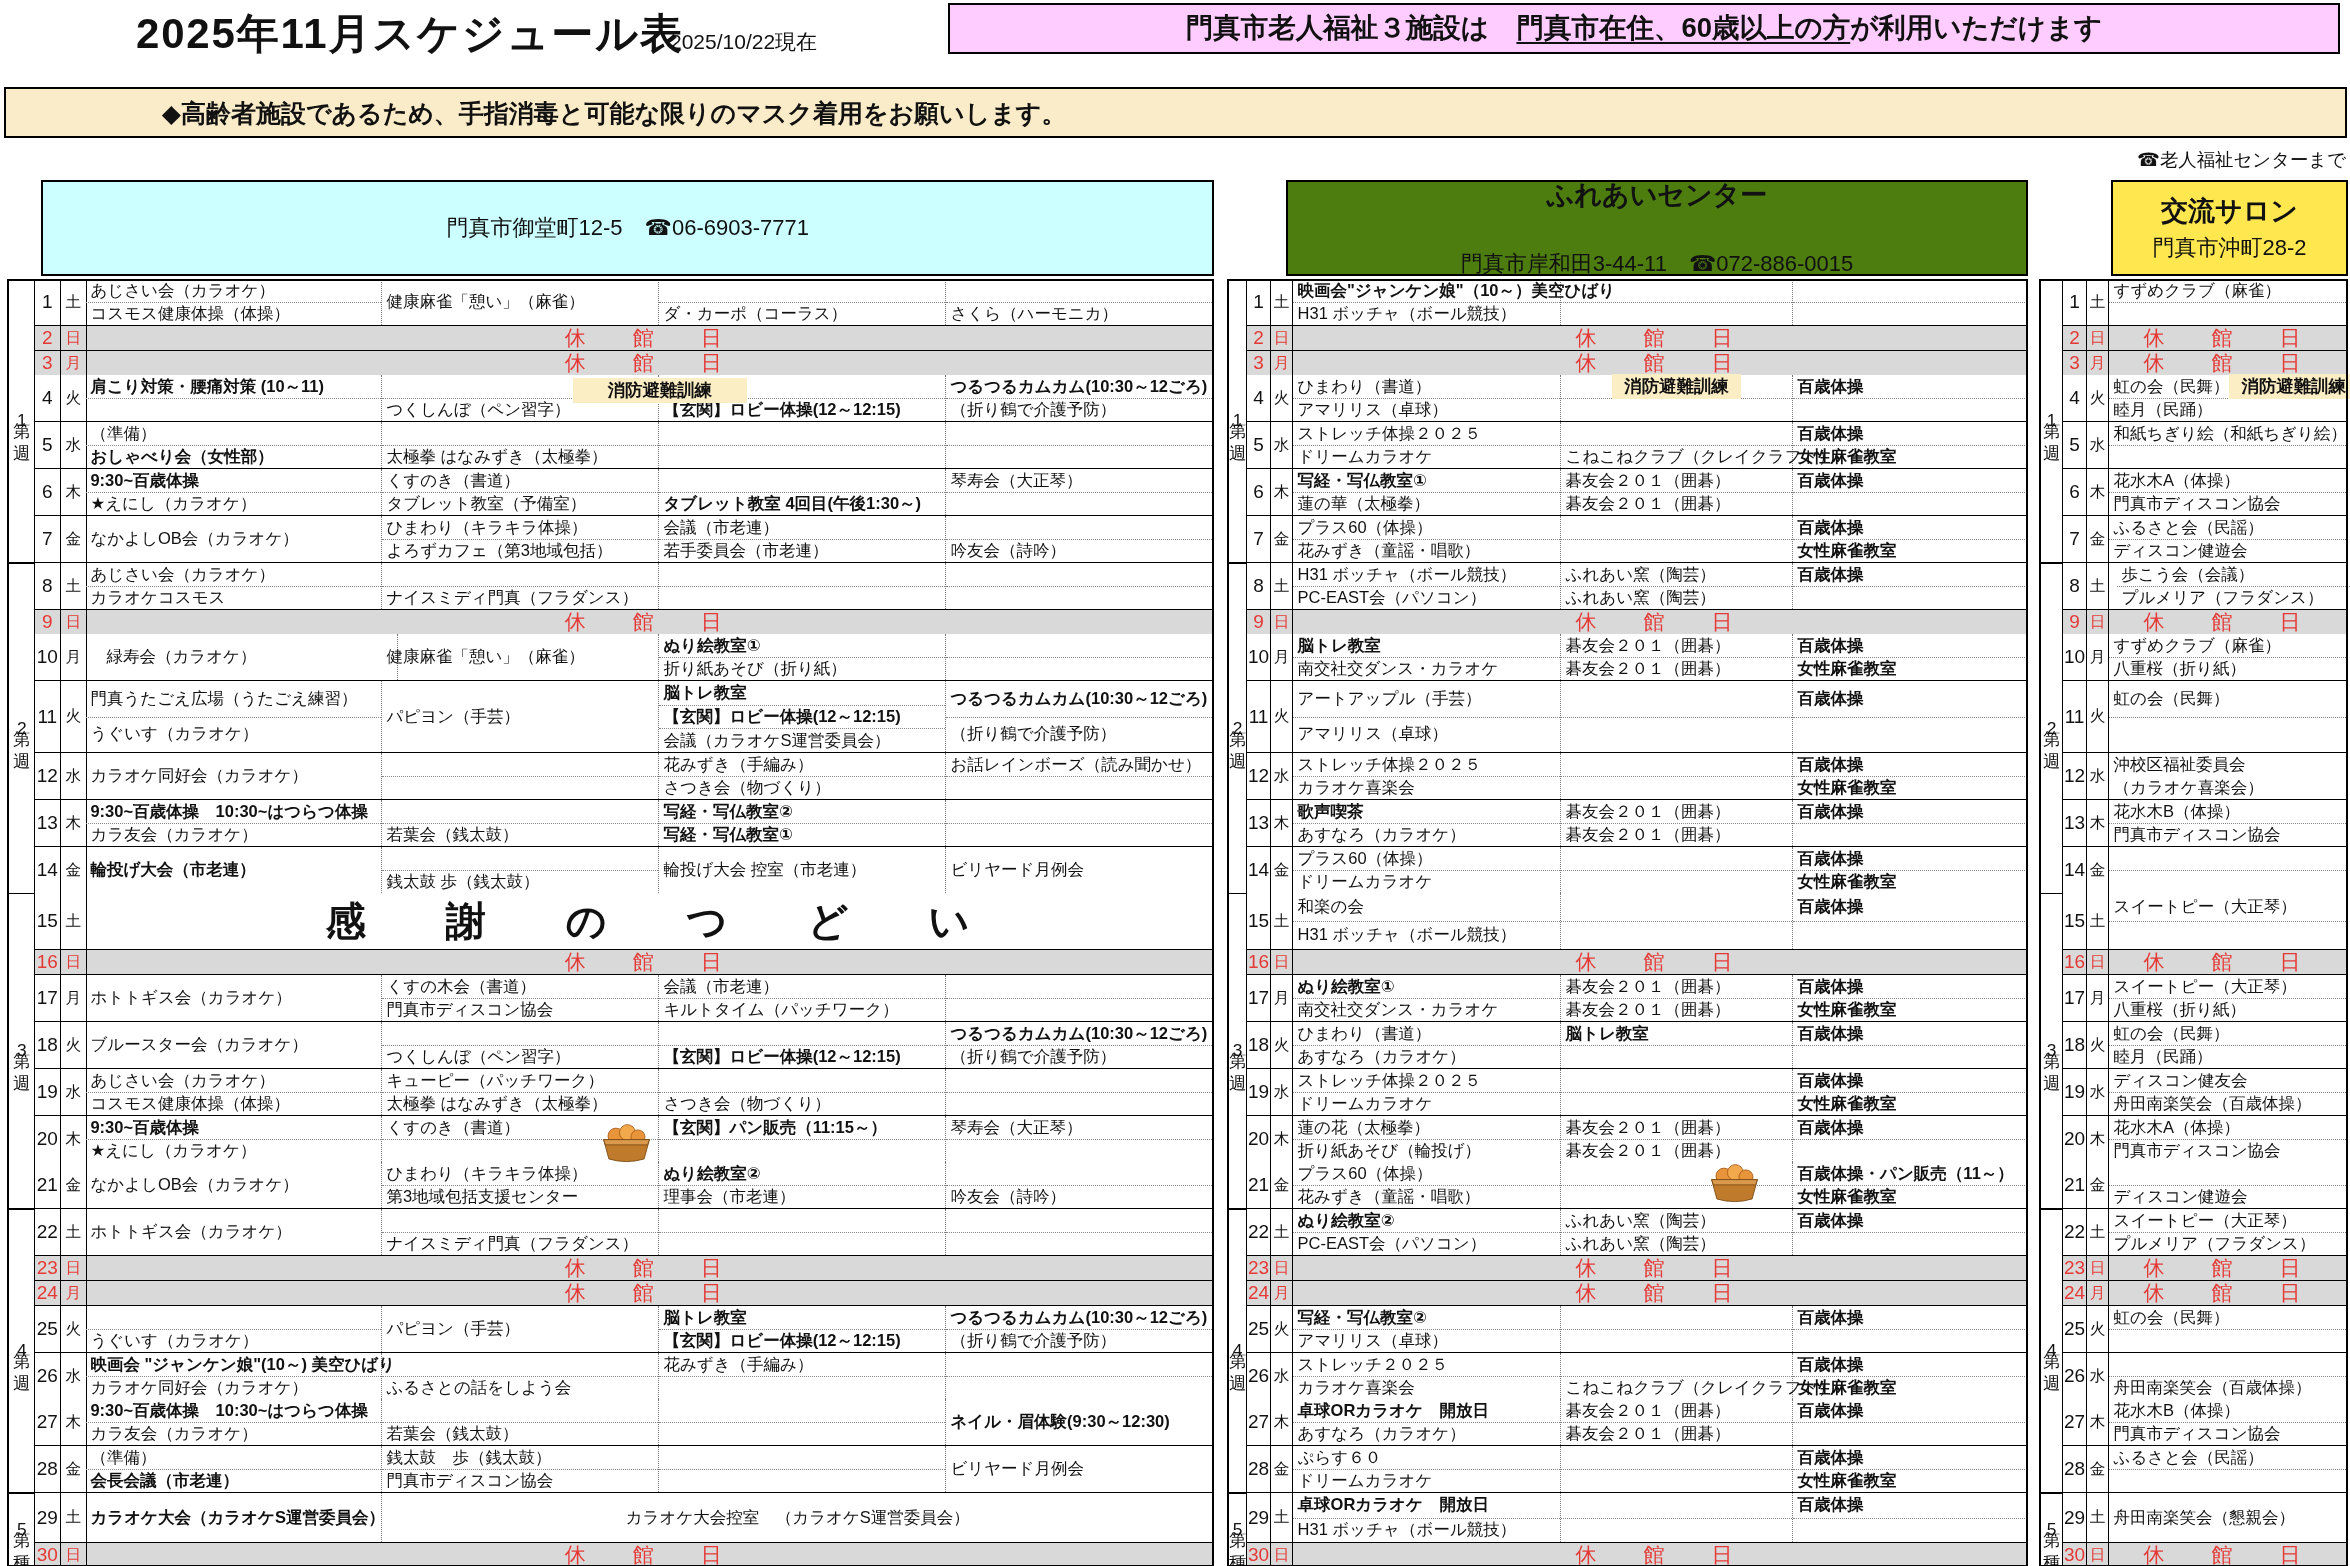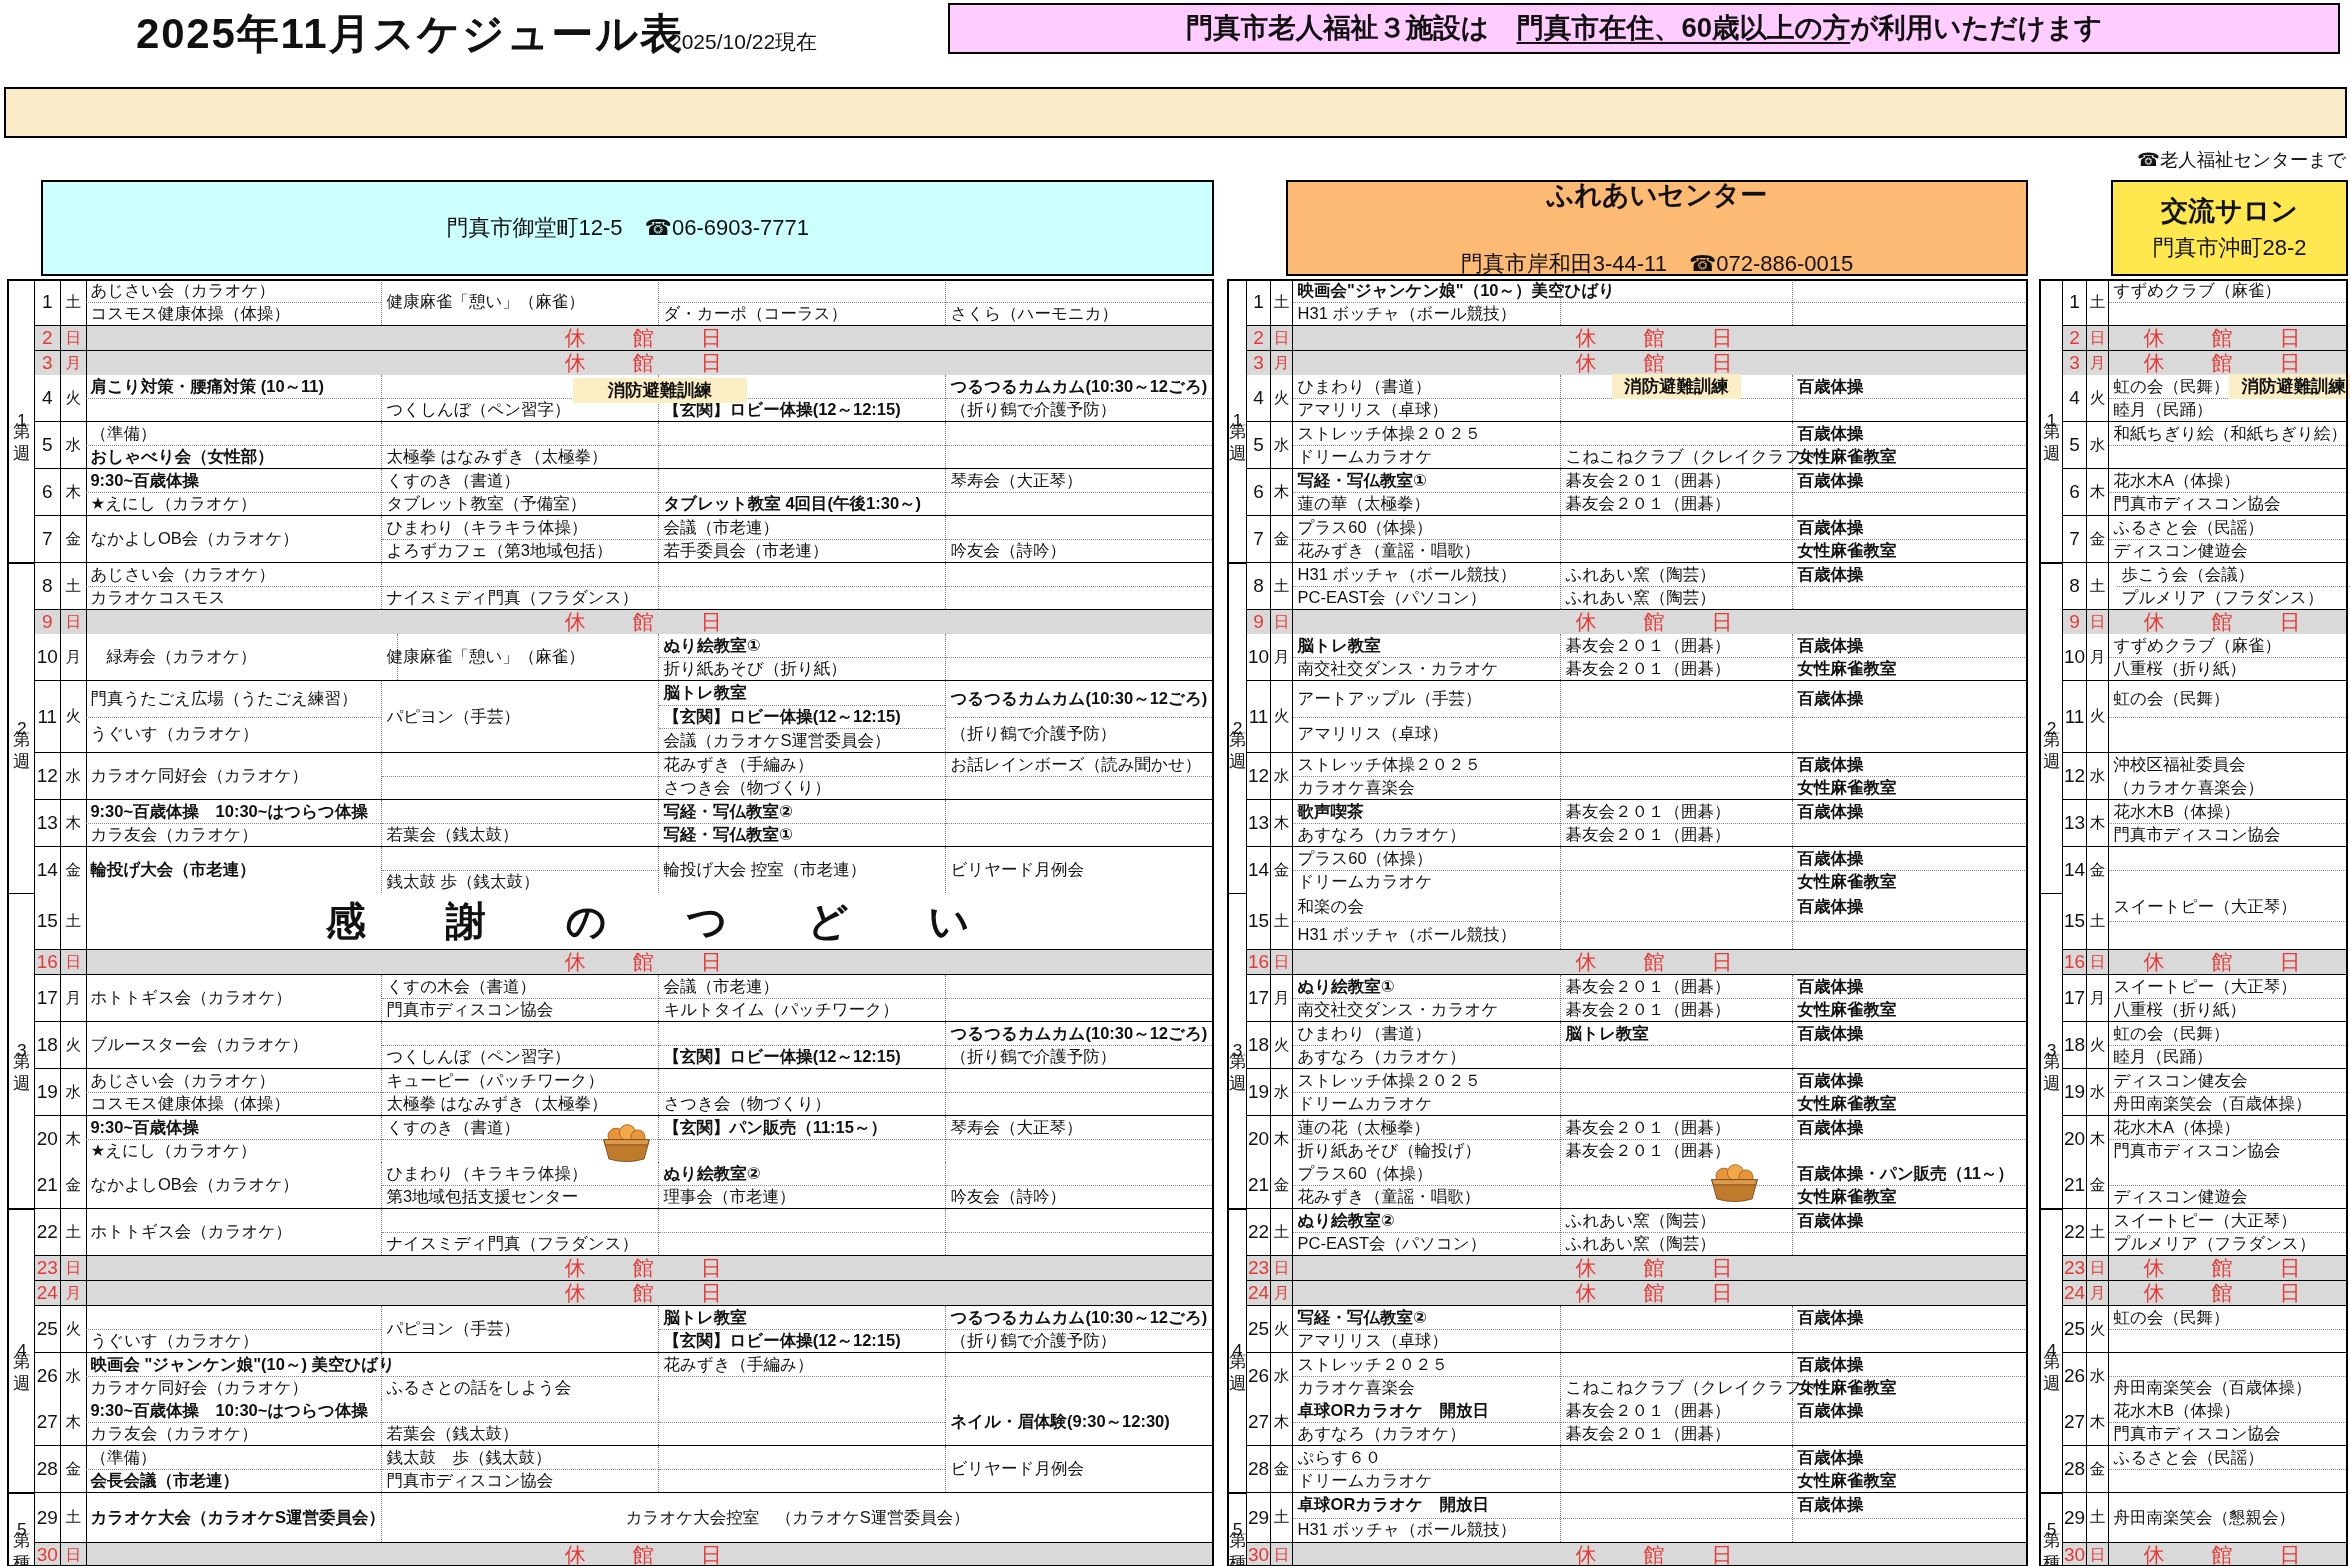--- a/index.html
+++ b/index.html
@@ -56,20 +56,21 @@
 <body data-interactable="false">
 
 <div class="abs title" data-interactable="false">2025年11月スケジュール表</div>
 <div class="abs asof" data-interactable="false">2025/10/22現在</div>
 <div class="abs pinkbox" data-interactable="false" style="background: rgb(255, 204, 255);">
   <span data-interactable="false">門真市老人福祉３施設は　</span>
     <span class="u" data-interactable="false">門真市在住、60歳以上の方</span>
     <span data-interactable="false">が利用いただけます</span>
 </div>
 <div class="abs banner" data-interactable="false" style="background: rgb(250, 236, 200);">
+  <span class="bl" data-interactable="false">◆高齢者施設であるため、手指消毒と可能な限りのマスク着用をお願いします。</span>
 </div>
 <div class="abs phonenote" data-interactable="false">☎老人福祉センターまで</div>
 
 <div id="tables" data-interactable="false">
     <div class="tbl" data-interactable="false" style="left: 7.3px; width: 1207px;">
       <div class="thead" data-interactable="false" style="left: 34px; width: 1173px; background: rgb(204, 255, 255);">
         <div class="l2" data-interactable="false">門真市御堂町12-5　☎06-6903-7771</div>
       </div>
       <div class="wkgrp" data-interactable="false" style="left: 0px; top: 0px; width: 27.5px; height: 284px;">
         <span data-interactable="false">第1週</span>
@@ -691,21 +692,21 @@
       <div class="row closed" data-interactable="false" style="left: 27.5px; top: 1264px; width: 1179px; height: 25px;">
         <div class="dcell" data-interactable="false" style="left: 0px; width: 26px;">30</div>
         <div class="wcell" data-interactable="false" style="left: 26px; width: 26px;">日</div>
         <div class="acts" data-interactable="false" style="left: 51px; right: 0px;">
           <div class="closedlbl" data-interactable="false">休　館　日</div>
         </div>
       </div>
       <div class="frame" data-interactable="false" style="width: 1207px; height: 1288px;"></div>
     </div>
     <div class="tbl" data-interactable="false" style="left: 1227px; width: 801px;">
-      <div class="thead" data-interactable="false" style="left: 59px; width: 742px; background: #fdba74; gap: 36px;">
+      <div class="thead" data-interactable="false" style="left: 59px; width: 742px; background: #4d7c0f; gap: 36px;">
         <div class="l1" data-interactable="false"><span data-interactable="false">ふれあいセンター</span></div>
         <div class="l2" data-interactable="false">門真市岸和田3-44-11　☎072-886-0015</div>
       </div>
       <div class="wkgrp" data-interactable="false" style="left: 0px; top: 0px; width: 20px; height: 284px;">
         <span data-interactable="false">第1週</span>
       </div>
       <div class="wkgrp" data-interactable="false" style="left: 0px; top: 284px; width: 20px; height: 331px;">
         <span data-interactable="false">第2週</span>
       </div>
       <div class="wkgrp" data-interactable="false" style="left: 0px; top: 614px; width: 20px; height: 316px;">

